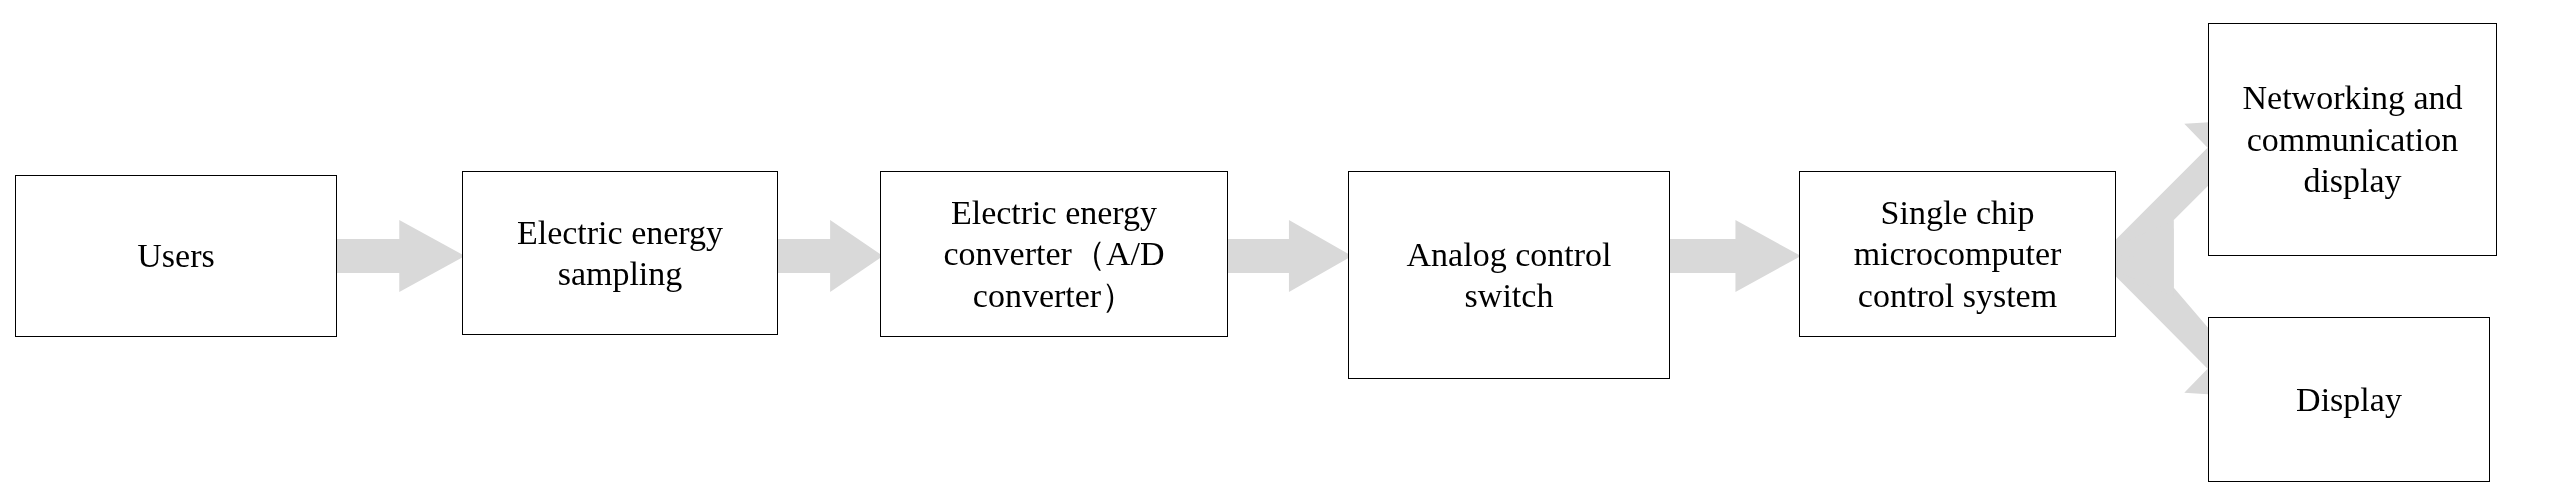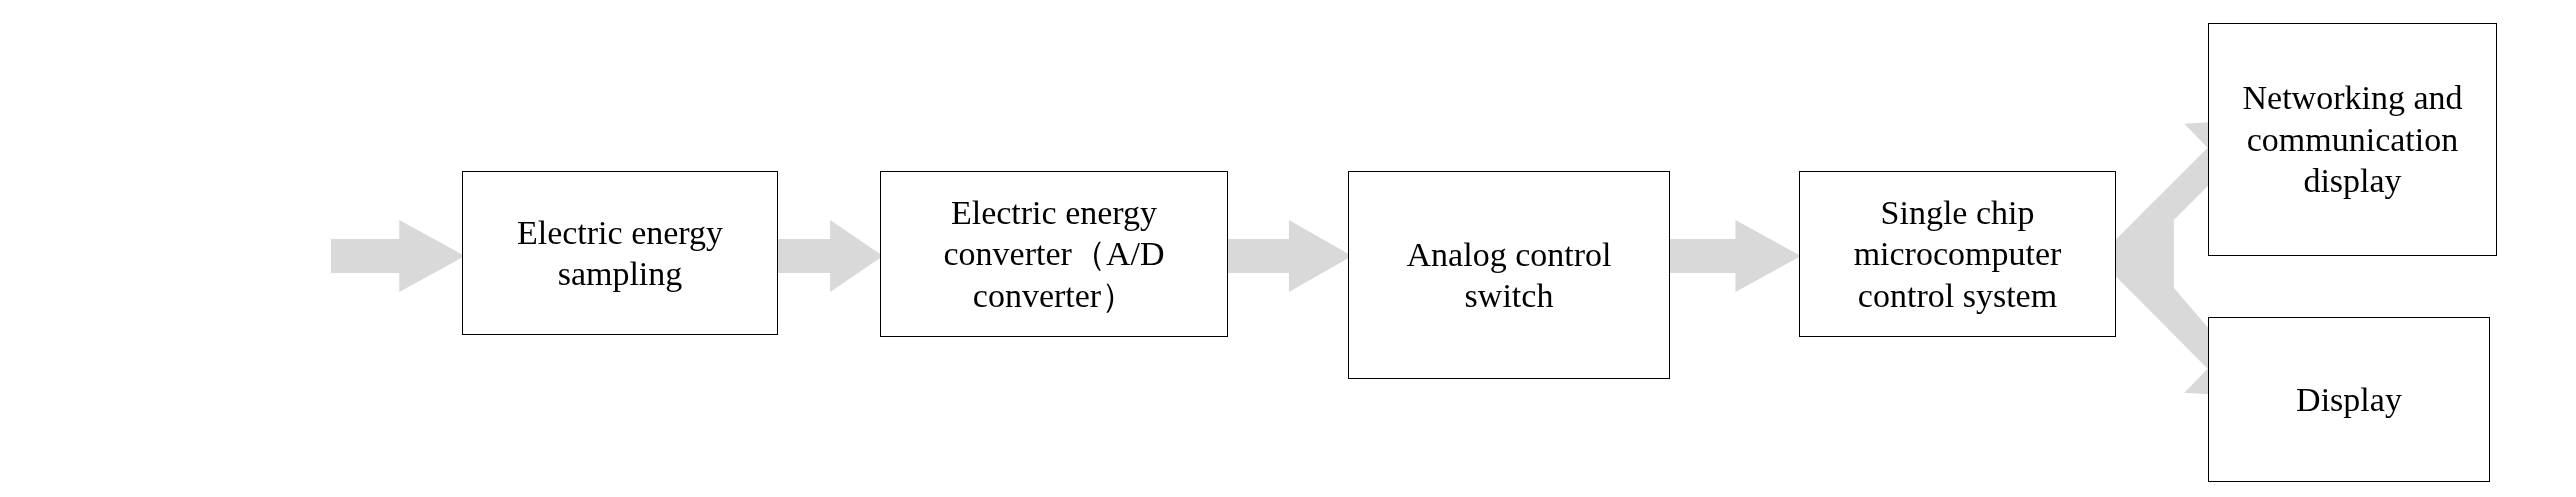--- a/index.html
+++ b/index.html
@@ -66,20 +66,23 @@
     height: 296px;
     z-index: 1;
   }
   #arrow-split svg { display: block; }
 </style>
 </head>
 <body>
 
 <div id="canvas">
 
+  <div class="node" id="node-users">
+    <span class="label">Users</span>
+  </div>
 
   <div class="node" id="node-sampling">
     <span class="label">Electric energy
 sampling</span>
   </div>
 
   <div class="node" id="node-converter">
     <span class="label">Electric energy
 converter（A/D
 converter）</span>

